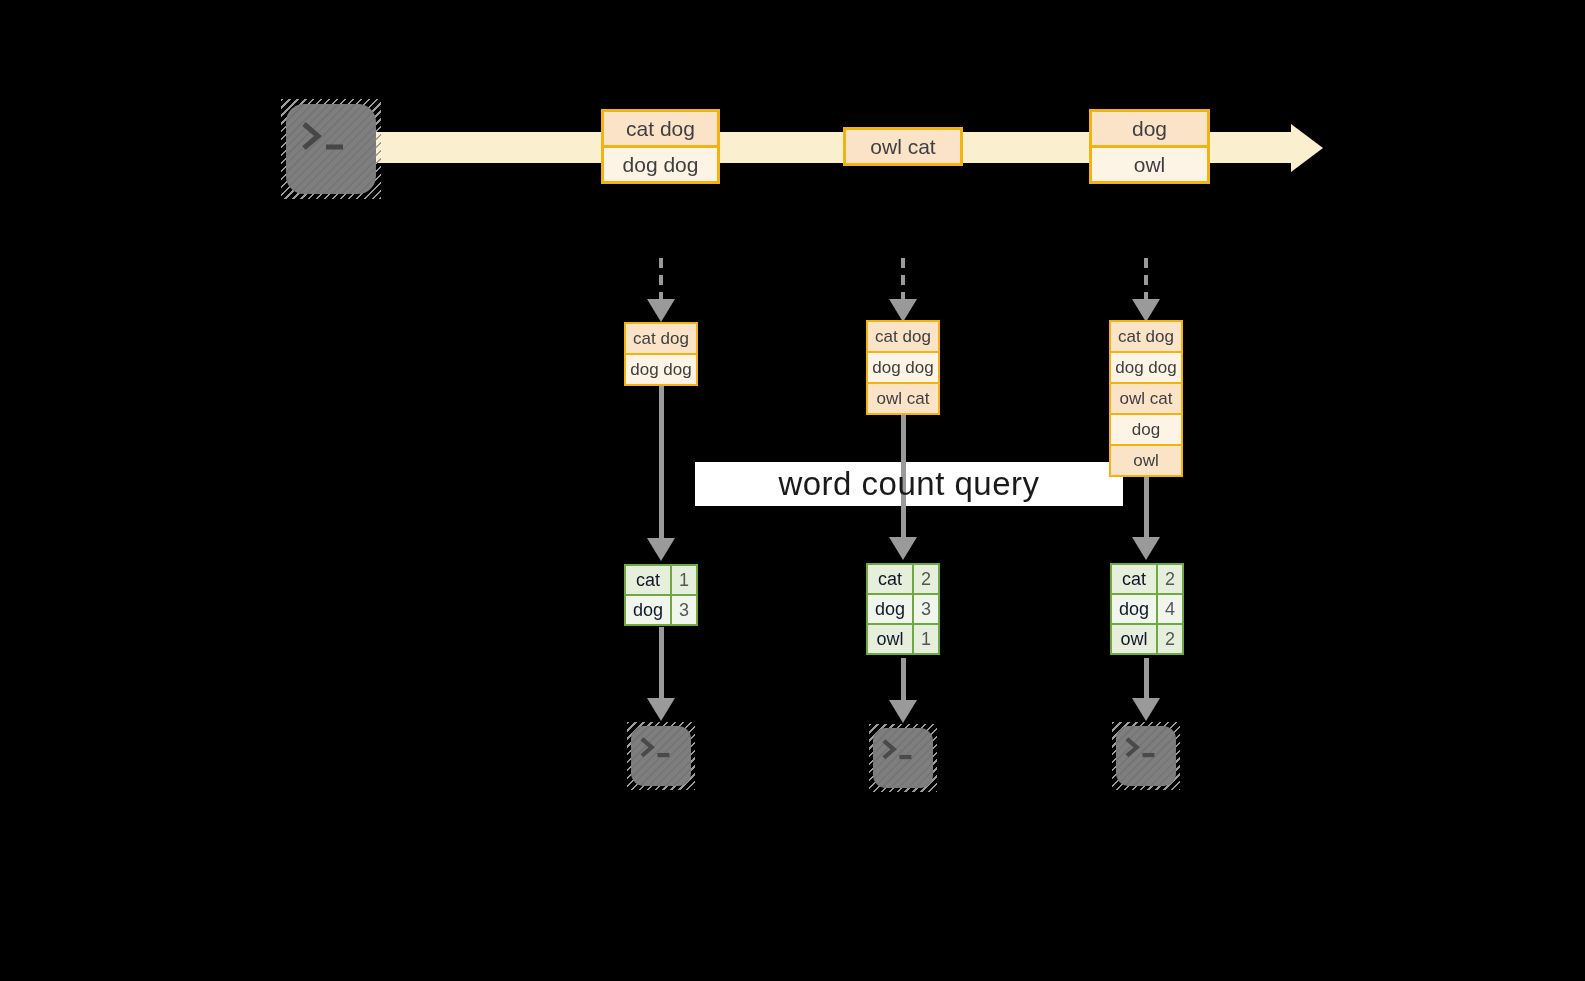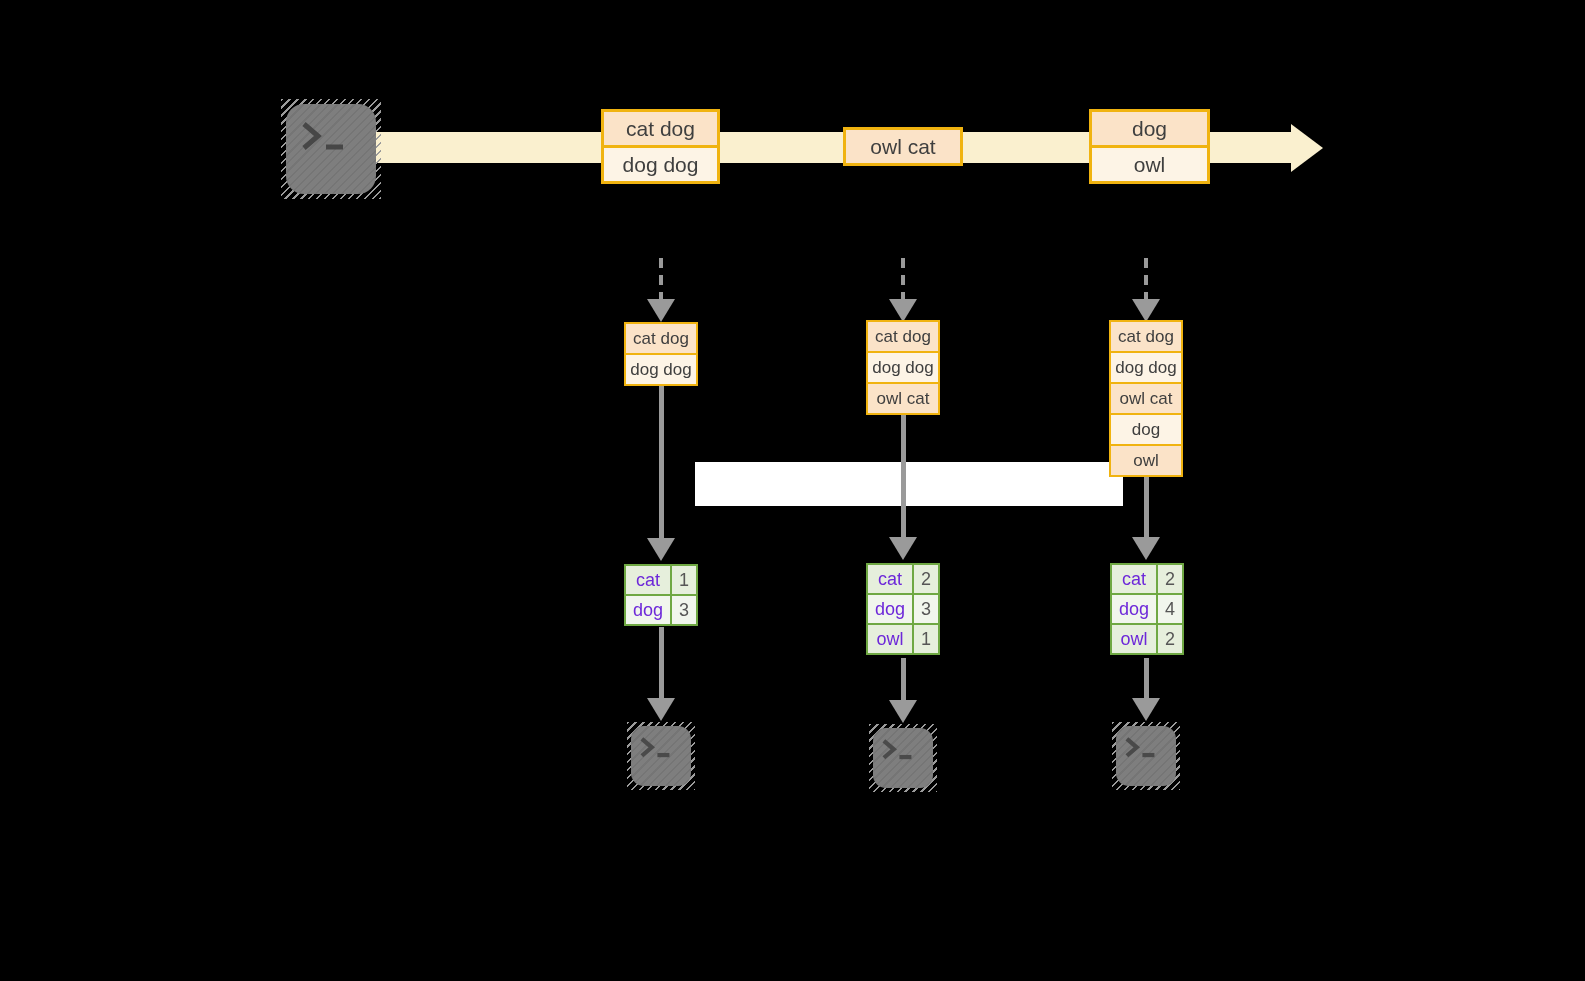--- a/index.html
+++ b/index.html
@@ -51,21 +51,21 @@
   
   .query-band{position:absolute;background:var(--label-bg);z-index:1;}
   .query-text{position:absolute;display:flex;align-items:center;justify-content:center;
     color:var(--label-text);font-size:33px;letter-spacing:.5px;z-index:3;}
 
   
   .gtable{position:absolute;z-index:4;}
   .grow{display:flex;}
   .grow + .grow{margin-top:-2px;}
   .gcell{box-sizing:border-box;border:2px solid var(--table-border);height:32px;
-    display:flex;align-items:center;justify-content:center;font-size:18px;color:#6d28d9;}
+    display:flex;align-items:center;justify-content:center;font-size:18px;color:#0f172a;}
   .gword{width:48px;}
   .gnum{width:28px;margin-left:-2px;color:#565656;}
   .grow:nth-child(odd) .gcell{background:var(--table-fill);}
   .grow:nth-child(even) .gcell{background:var(--table-fill-alt);}
 </style>
 </head>
 <body>
 
 <div class="canvas">
 
@@ -150,20 +150,21 @@
 
   <div class="query-band" style="left:695px;top:462px;width:428px;height:44px;"></div>
 
   <div class="vline" style="left:659px;top:384px;height:156px;"></div>
   <div class="vhead" style="left:647px;top:538px;"></div>
   <div class="vline" style="left:901px;top:415px;height:124px;"></div>
   <div class="vhead" style="left:889px;top:537px;"></div>
   <div class="vline" style="left:1144px;top:477px;height:62px;"></div>
   <div class="vhead" style="left:1132px;top:537px;"></div>
 
+  <div class="query-text" style="left:695px;top:462px;width:428px;height:44px;">word count query</div>
 
   <div class="gtable" style="left:624px;top:564px;">
     <div class="grow">
       <div class="gcell gword">cat</div>
       <div class="gcell gnum">1</div>
     </div>
     <div class="grow">
       <div class="gcell gword">dog</div>
       <div class="gcell gnum">3</div>
     </div>

